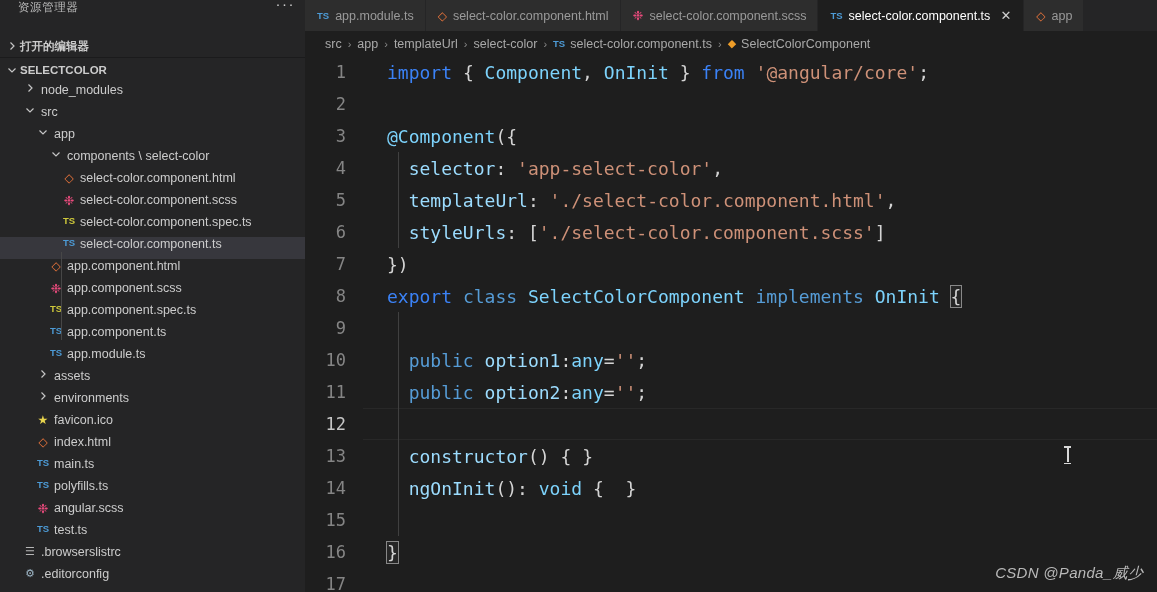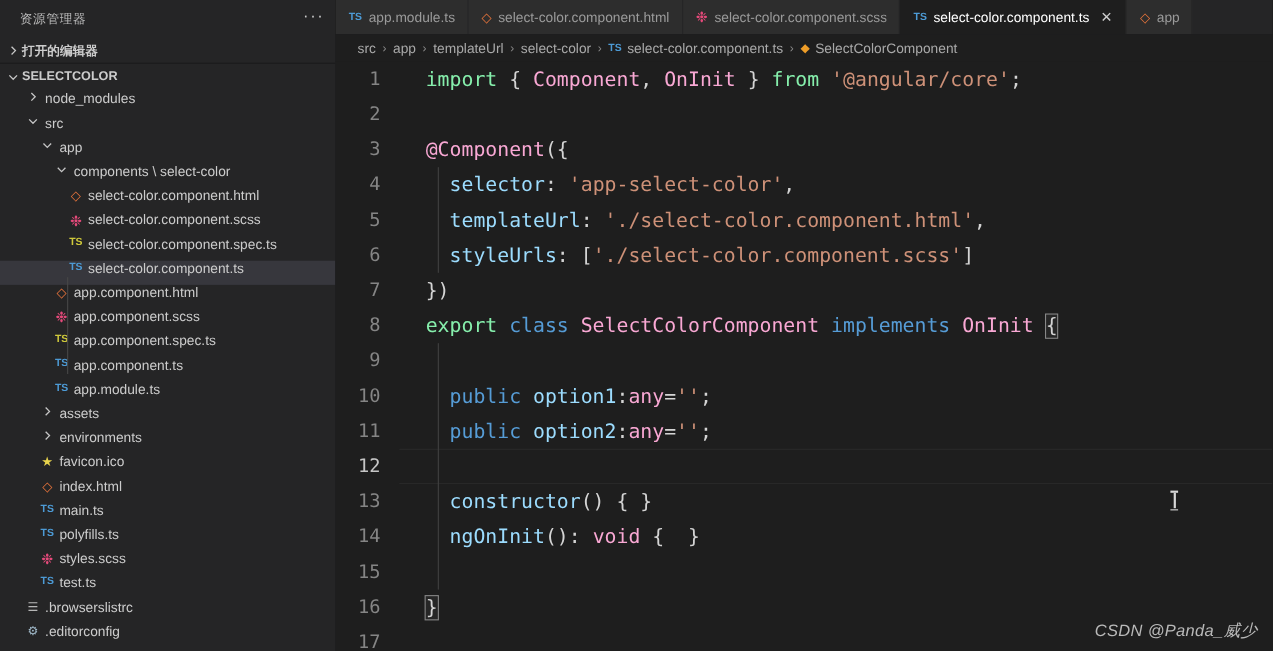--- a/index.html
+++ b/index.html
@@ -16,21 +16,21 @@
   #sidebar {
     width: 305px; height: 592px;
     background: #252526;
     flex: 0 0 305px;
     position: relative;
     overflow: hidden;
     color: #cccccc;
   }
   .sb-header {
     height: 35px;
-    display: flex; align-items: center;
+    display: flex; 
     padding: 0 10px 0 18px;
     font-size: 11.5px;
     letter-spacing: 0.6px;
     color: #bbbbbb;
     justify-content: space-between;
   }
   .sb-header .dots {
     color: #cccccc; font-size: 15px; letter-spacing: 1.5px;
     line-height: 8px; padding-bottom: 6px; cursor: pointer;
   }
@@ -163,23 +163,23 @@
     font-size: 17px;
     user-select: none;
   }
   .cline.current .lnum { color: #c6c6c6; }
   .ctext { padding-left: 24px; position: relative; }
 
   
   .iguide { position: absolute; width: 1px; background: #404040; }
 
   
-  .kw      { color: #86efac; }  
+  .kw      { color: #3b82f6; }  
   .kw2     { color: #569cd6; }  
-  .type    { color: #f9a8d4; }  
+  .type    { color: #7dd3fc; }  
   .cls     { color: #9cdcfe; }  
   .str     { color: #ce9178; }  
   .punc    { color: #d4d4d4; }
   .brkmatch {
     outline: 1px solid #888888;
     background: rgba(120,120,120,0.10);
   }
 
   
   #mouse-ibeam {
@@ -379,21 +379,21 @@
           <span class="glyph">
             <span class="ic-ts">TS</span>
           </span>
           <span class="label">polyfills.ts</span>
         </div>
         <div class="row">
           <span class="ind" style="width: 34px;"></span>
           <span class="glyph">
             <span class="ic-scss">❉</span>
           </span>
-          <span class="label">styles.scss</span>
+          <span class="label">angular.scss</span>
         </div>
         <div class="row">
           <span class="ind" style="width: 34px;"></span>
           <span class="glyph">
             <span class="ic-ts">TS</span>
           </span>
           <span class="label">test.ts</span>
         </div>
         <div class="row">
           <span class="ind" style="width: 21px;"></span>

